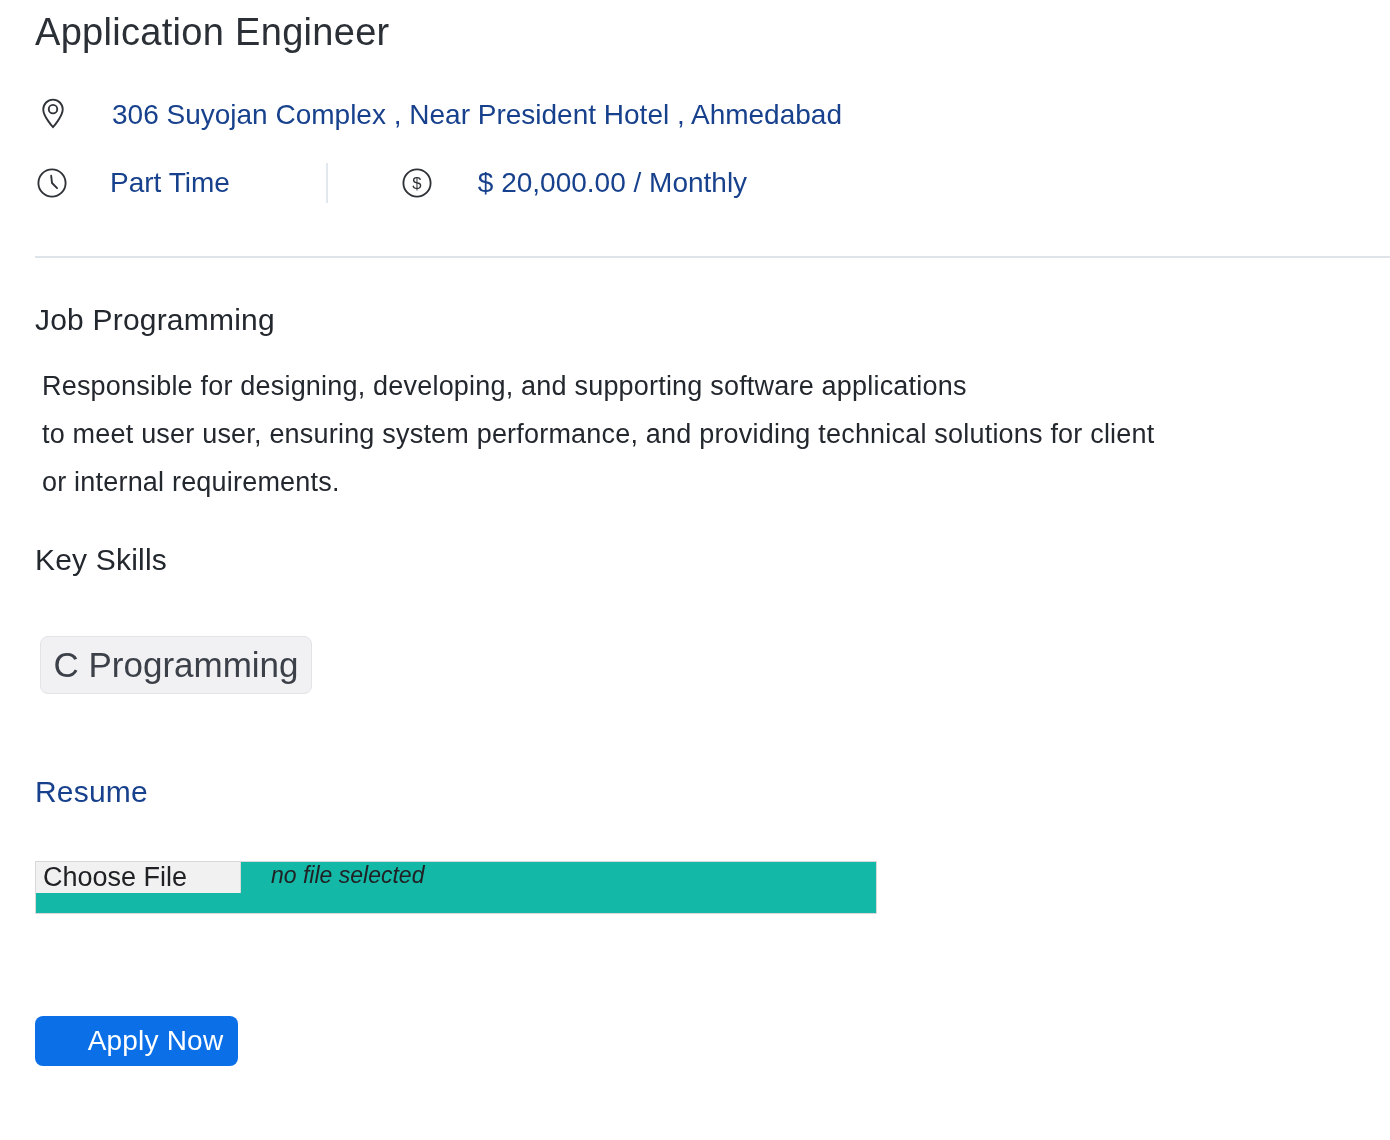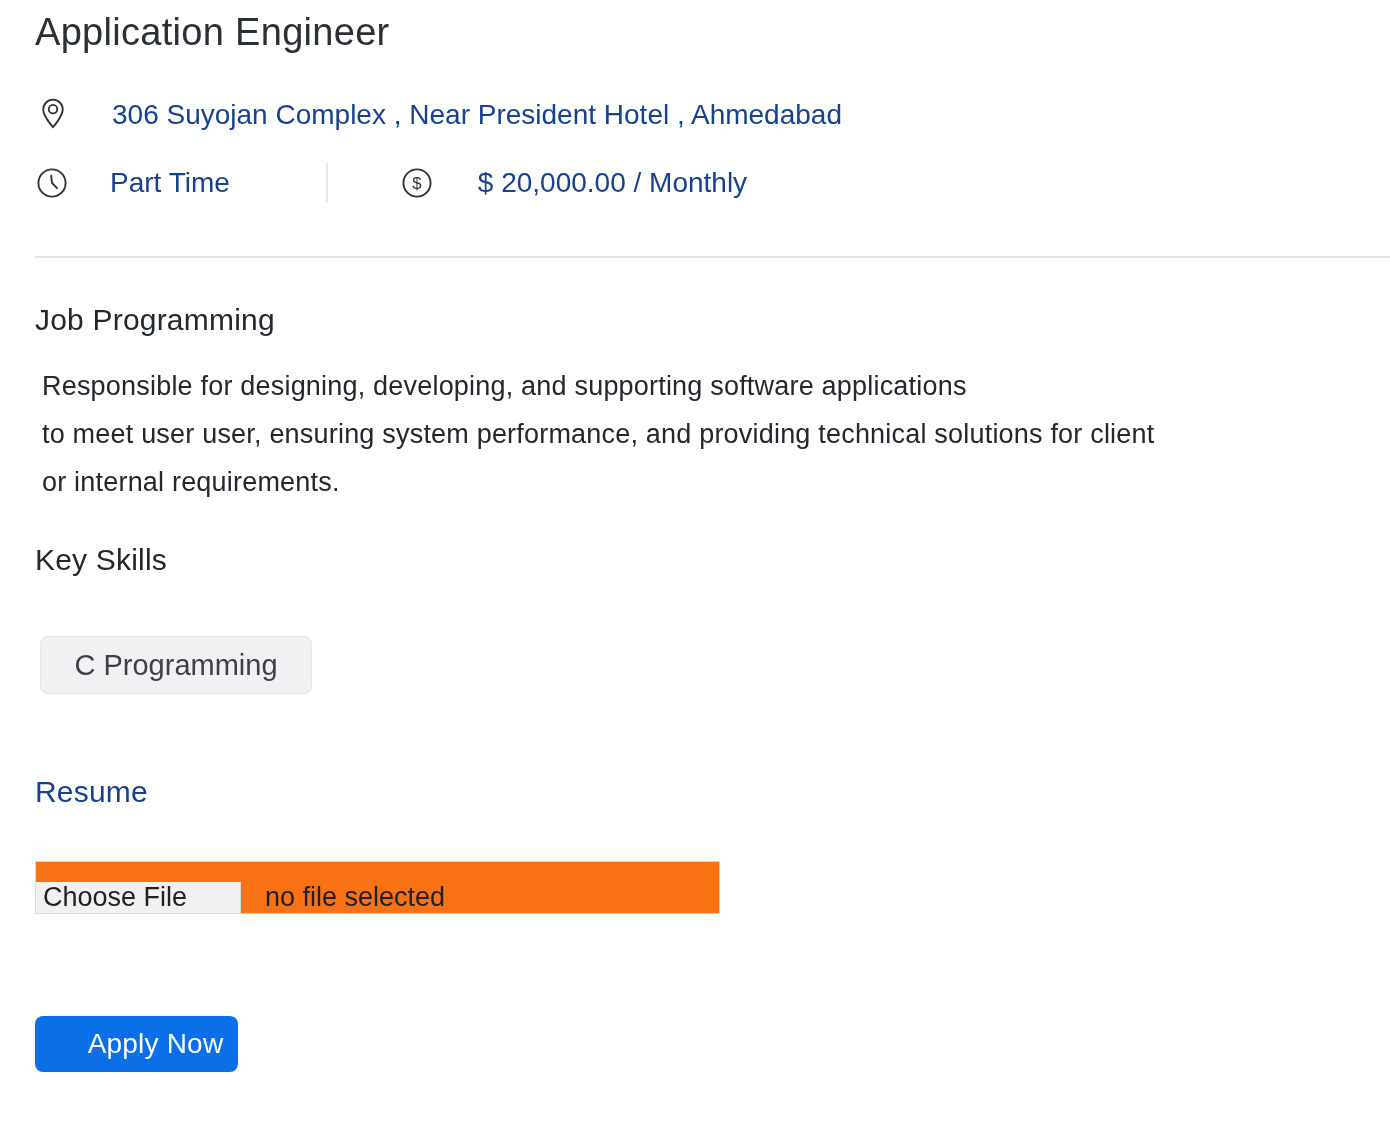--- a/index.html
+++ b/index.html
@@ -90,59 +90,60 @@
   .chip {
     display: inline-flex;
     align-items: center;
     justify-content: center;
     margin: 58px 0 0 5px;
     width: 272px;
     height: 58px;
     background: #f1f1f4;
     border: 1px solid #e3e3e8;
     border-radius: 8px;
-    font-size: 29px;
+    font-size: 35px;
     color: #3c4149;
     box-sizing: border-box;
   }
   .resume-heading { margin-top: 80px; }
   .file-input {
     display: flex;
-    align-items: flex-end;
+    align-items: flex-start;
     margin-top: 51px;
-    width: 685px;
+    width: 842px;
     height: 53px;
     border: 1px solid #d9d9d9;
     box-sizing: border-box;
-    background: #f97316;
+    background: #14b8a6;
     cursor: pointer;
   }
   .choose-file {
     width: 205px;
     flex: 0 0 auto;
     background: #f1f1f1;
     border-right: 1px solid #d9d9d9;
     display: flex;
     align-items: center;
     padding-left: 7px;
     font-size: 27px;
     color: #202124;
     box-sizing: border-box;
   }
   .file-status {
     display: flex;
     align-items: center;
-    padding-left: 24px;
-    font-size: 27px;
+    padding-left: 30px;
+    font-size: 23px;
     color: #202124;
+    font-style: italic;
   }
   .apply-btn {
     margin-top: 102px;
     width: 203px;
-    height: 56px;
+    height: 50px;
     background: #0b70e7;
     color: #ffffff;
     font-size: 28px;
     font-family: inherit;
     border: none;
     border-radius: 8px;
     display: flex;
     align-items: center;
     justify-content: center;
     cursor: pointer;

